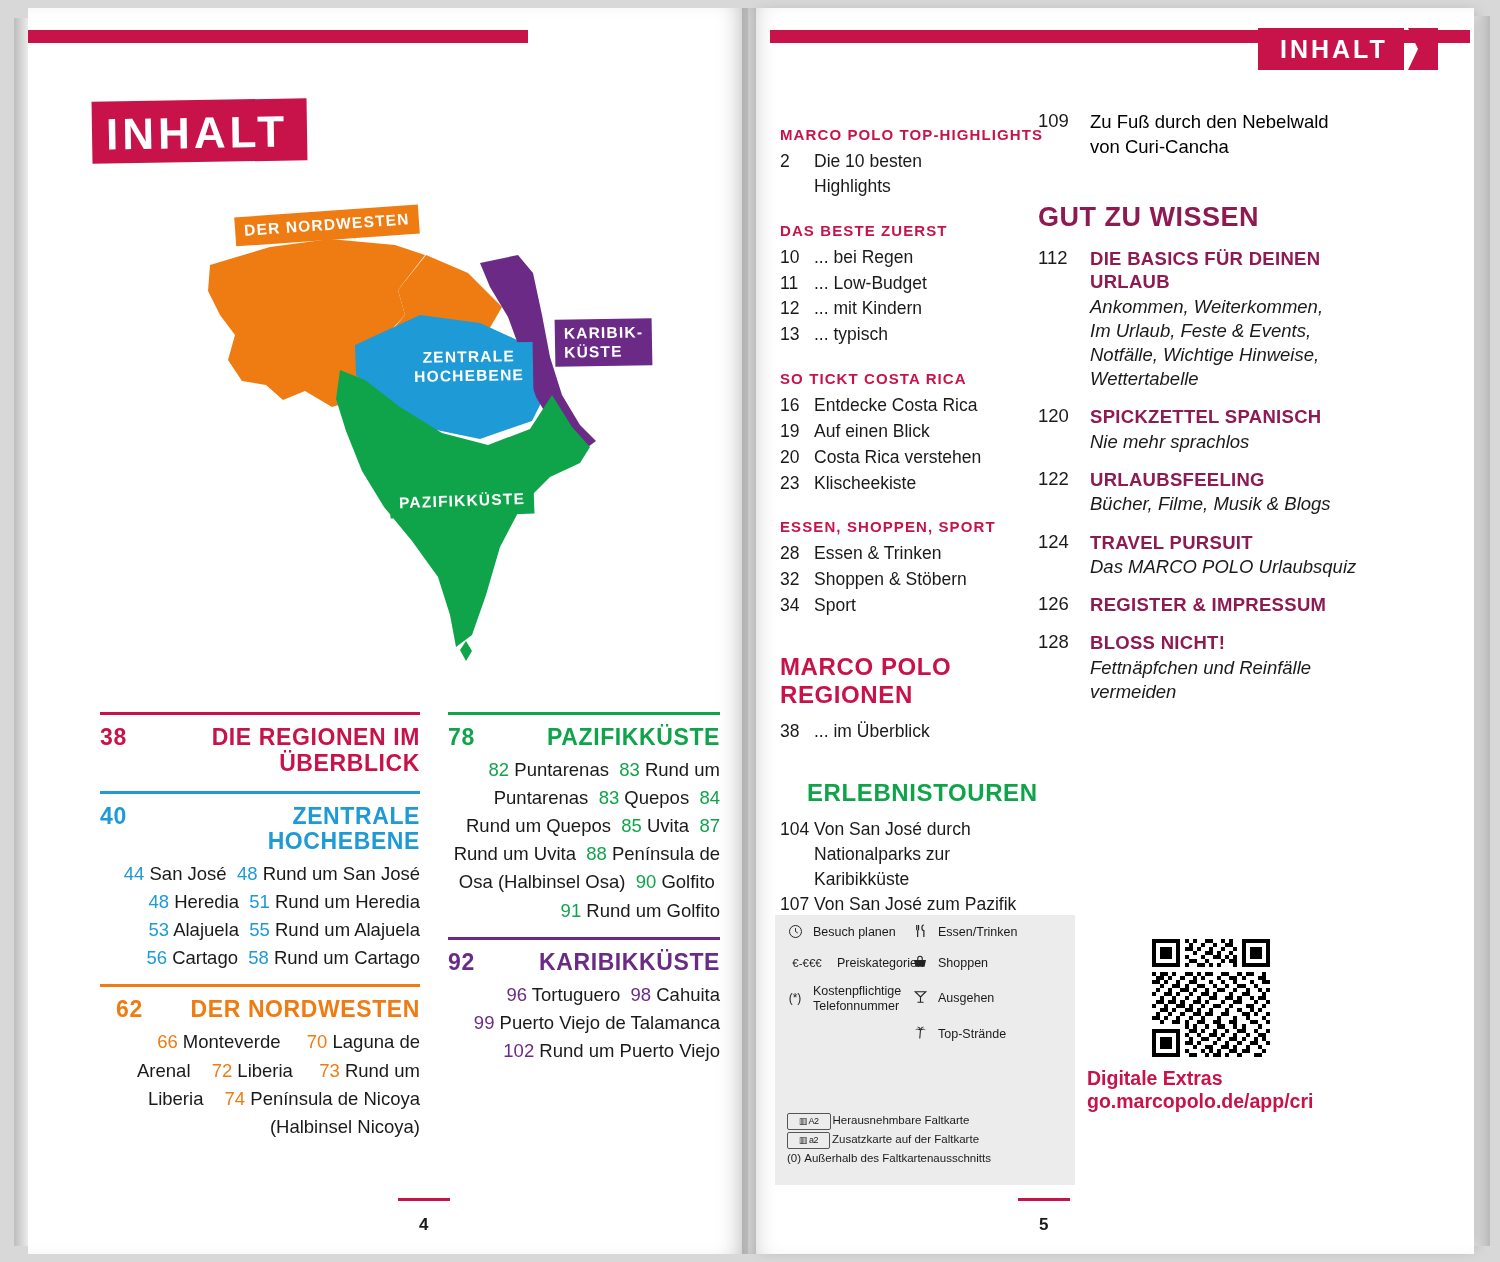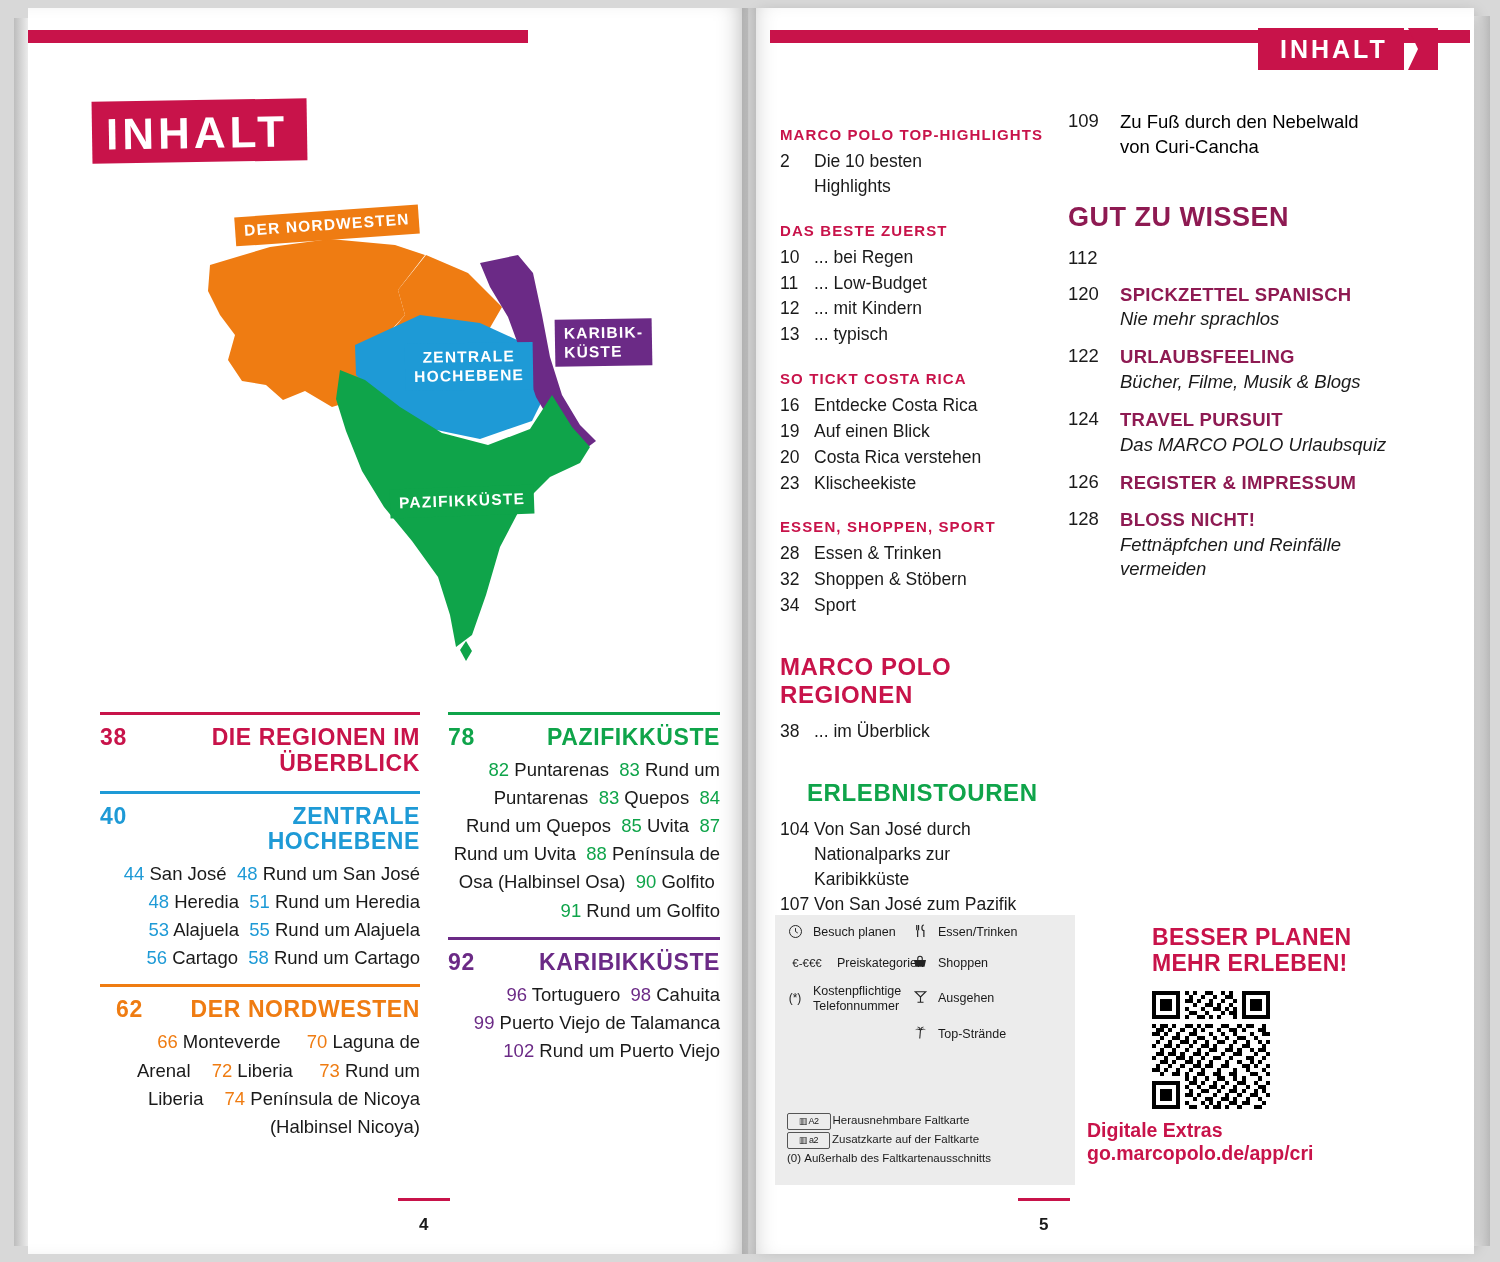--- a/index.html
+++ b/index.html
@@ -160,21 +160,21 @@
     font-size: 18.5px;
     line-height: 1.52;
     color: #1a1a1a;
     text-align: right;
     margin-top: 5px;
     margin-bottom: 12px;
   }
 
   
   .rcolA { position: absolute; left: 780px; top: 126px; width: 270px; }
-  .rcolB { position: absolute; left: 1068px; top: 110px; width: 340px; }
+  .rcolB { position: absolute; left: 1038px; top: 110px; width: 340px; }
 
   .mini-head {
     color:#c8134a;
     font-weight: bold;
     font-size: 15px;
     letter-spacing: 1.1px;
     margin-bottom: 6px;
   }
   .entry {
     display: flex;
@@ -491,20 +491,24 @@
     <div class="gz-entry">
       <span class="pg">109</span>
       <span class="body" style="font-size:18.5px;line-height:1.34">Zu Fuß durch den Nebelwald<br>von Curi-Cancha</span>
     </div>
 
     <div style="height:22px"></div>
     <div class="gz-title">GUT ZU WISSEN</div>
 
     <div class="gz-entry">
       <span class="pg">112</span>
+      <span class="body">
+        <span class="t">DIE BASICS FÜR DEINEN<br>URLAUB</span>
+        <span class="s" style="display:block">Ankommen, Weiterkommen,<br>Im Urlaub, Feste &amp; Events,<br>Notfälle, Wichtige Hinweise,<br>Wettertabelle</span>
+      </span>
     </div>
 
     <div class="gz-entry">
       <span class="pg">120</span>
       <span class="body">
         <span class="t">SPICKZETTEL SPANISCH</span>
         <span class="s" style="display:block">Nie mehr sprachlos</span>
       </span>
     </div>
 
@@ -601,21 +605,20 @@
     </div>
 
     <div class="legend-foot">
       <div><span class="chip">▥ A2</span><span>Herausnehmbare Faltkarte</span></div>
       <div><span class="chip">▥ a2</span><span>Zusatzkarte auf der Faltkarte</span></div>
       <div><span>(0)&nbsp;</span><span>Außerhalb des Faltkartenausschnitts</span></div>
     </div>
   </div>
 
   <div class="promo">
-    <div class="promo-h">BESSER PLANEN<br>MEHR ERLEBEN!</div>
     <div class="qr">
       <svg width="118" height="118" viewBox="0 0 29 29" shape-rendering="crispEdges">
         <rect width="29" height="29" fill="#fff"></rect>
         <g fill="#000">
           <rect x="0" y="0" width="7" height="1"></rect>
             <rect x="0" y="6" width="7" height="1"></rect>
           <rect x="0" y="0" width="1" height="7"></rect>
             <rect x="6" y="0" width="1" height="7"></rect>
           <rect x="2" y="2" width="3" height="3"></rect>
           <rect x="22" y="0" width="7" height="1"></rect>

